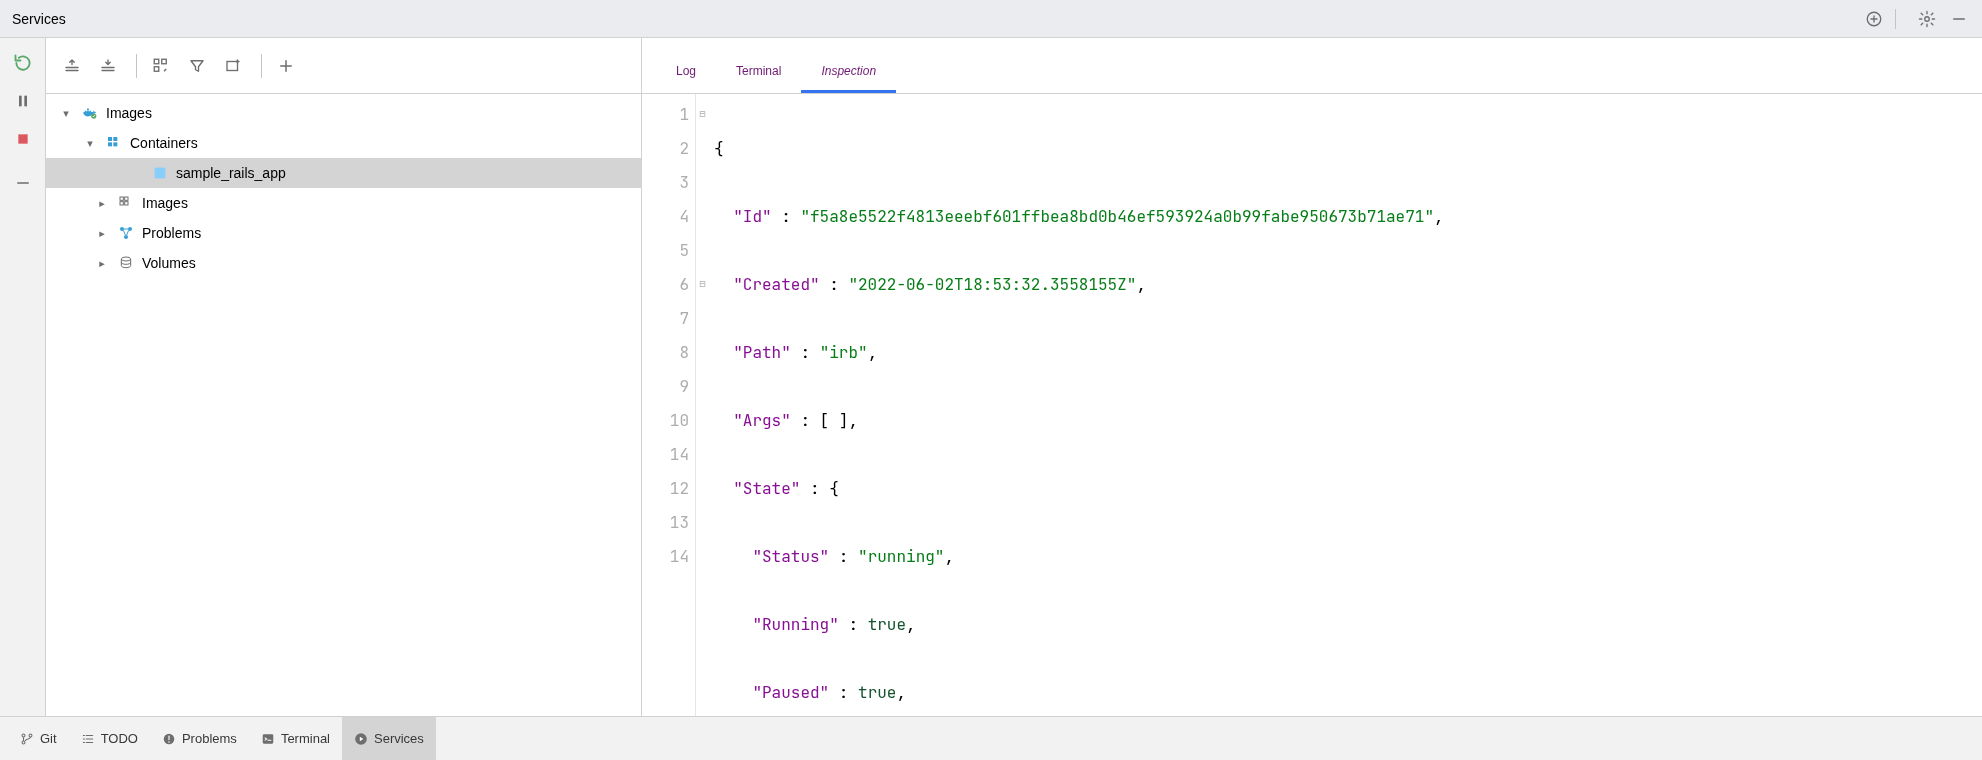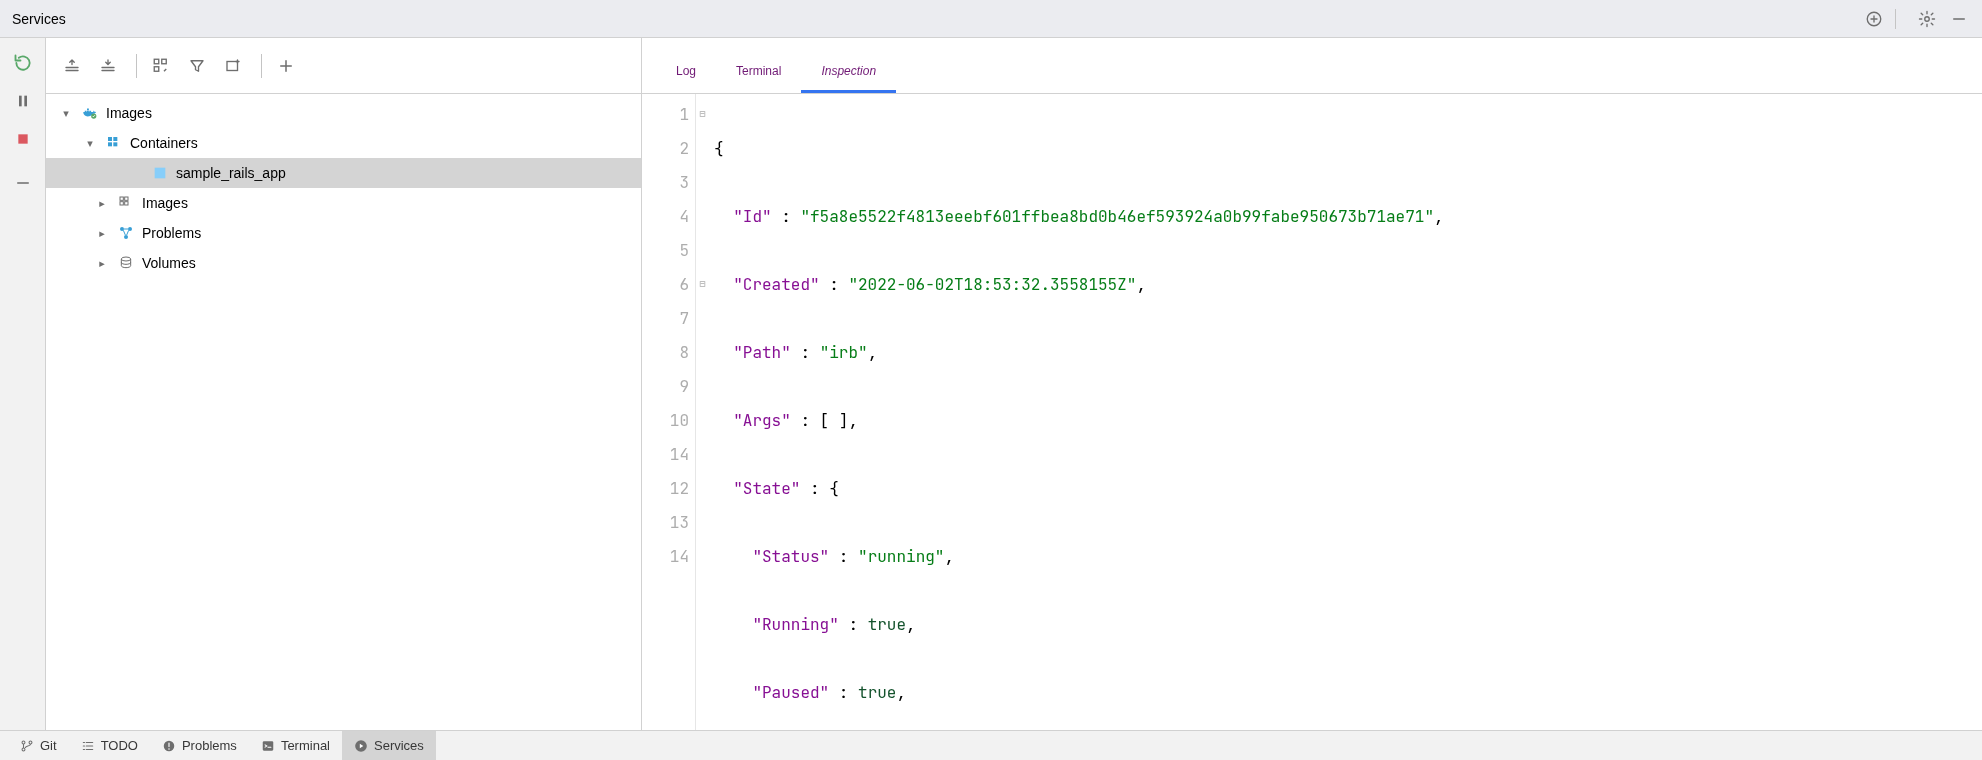--- a/index.html
+++ b/index.html
@@ -210,21 +210,21 @@
       overflow: auto;
     }
     .tok-brace { color: #000; }
     .tok-key { color: #871094; }
     .tok-punct { color: #000; }
     .tok-str { color: #067d17; }
     .tok-bool { color: #14532d; }
 
     
     .status-bar {
-      height: 30px;
+      height: 44px;
       background: #f2f2f2;
       border-top: 1px solid #d1d1d1;
       display: flex;
       align-items: center;
       padding: 0 8px;
     }
     .status-item {
       display: flex;
       align-items: center;
       padding: 0 12px;

